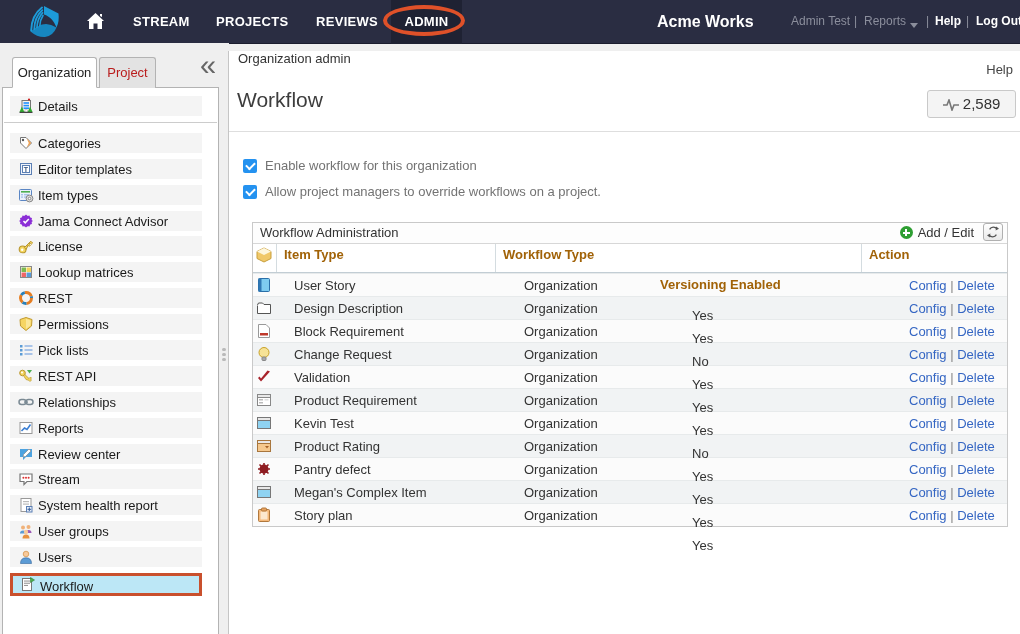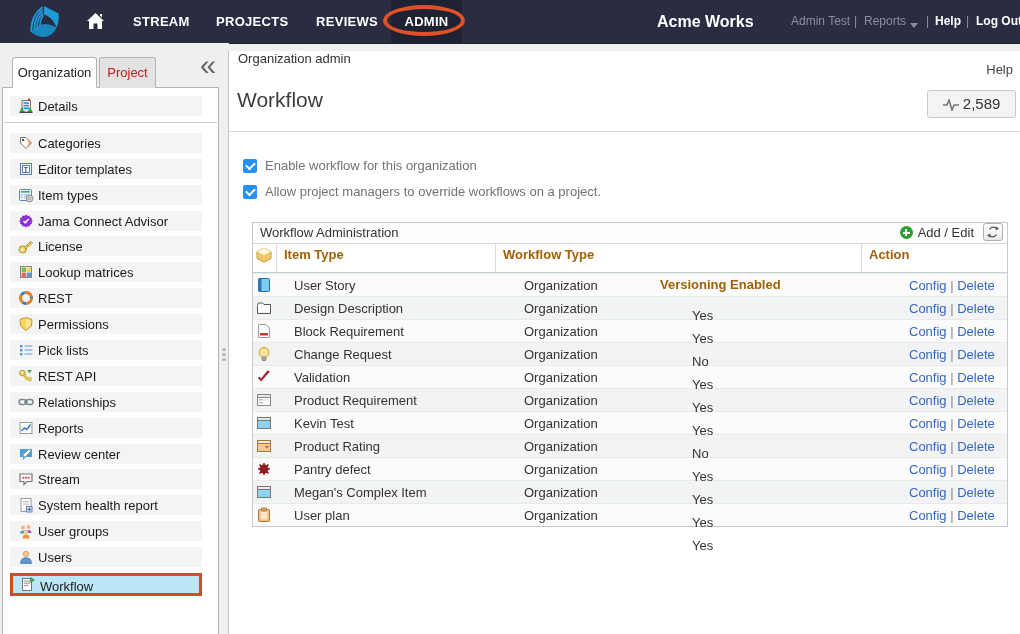--- a/index.html
+++ b/index.html
@@ -389,20 +389,20 @@
           <div class="c4"><span class="lnk">Config</span> <span class="lnk-sep">|</span> <span class="lnk">Delete</span></div>
         </div>
         <div class="row">
           <div class="c0">
             <svg width="16" height="16" viewBox="0 0 16 16">
               <rect x="2.5" y="2.5" width="11" height="12" rx="1" fill="#f5b97a" stroke="#b0783d"></rect>
               <rect x="4.5" y="4.5" width="7" height="8" fill="#fce8cf"></rect>
               <rect x="5.5" y="1" width="5" height="3" rx="1" fill="#e8a25f" stroke="#b0783d"></rect>
             </svg>
           </div>
-          <div class="c1">User plan</div>
+          <div class="c1">Story plan</div>
           <div class="c2">Organization</div>
           <div class="c3">Yes</div>
           <div class="c4"><span class="lnk">Config</span> <span class="lnk-sep">|</span> <span class="lnk">Delete</span></div>
         </div>
       </div>
   </div>
 </div>
 
 </body></html>

